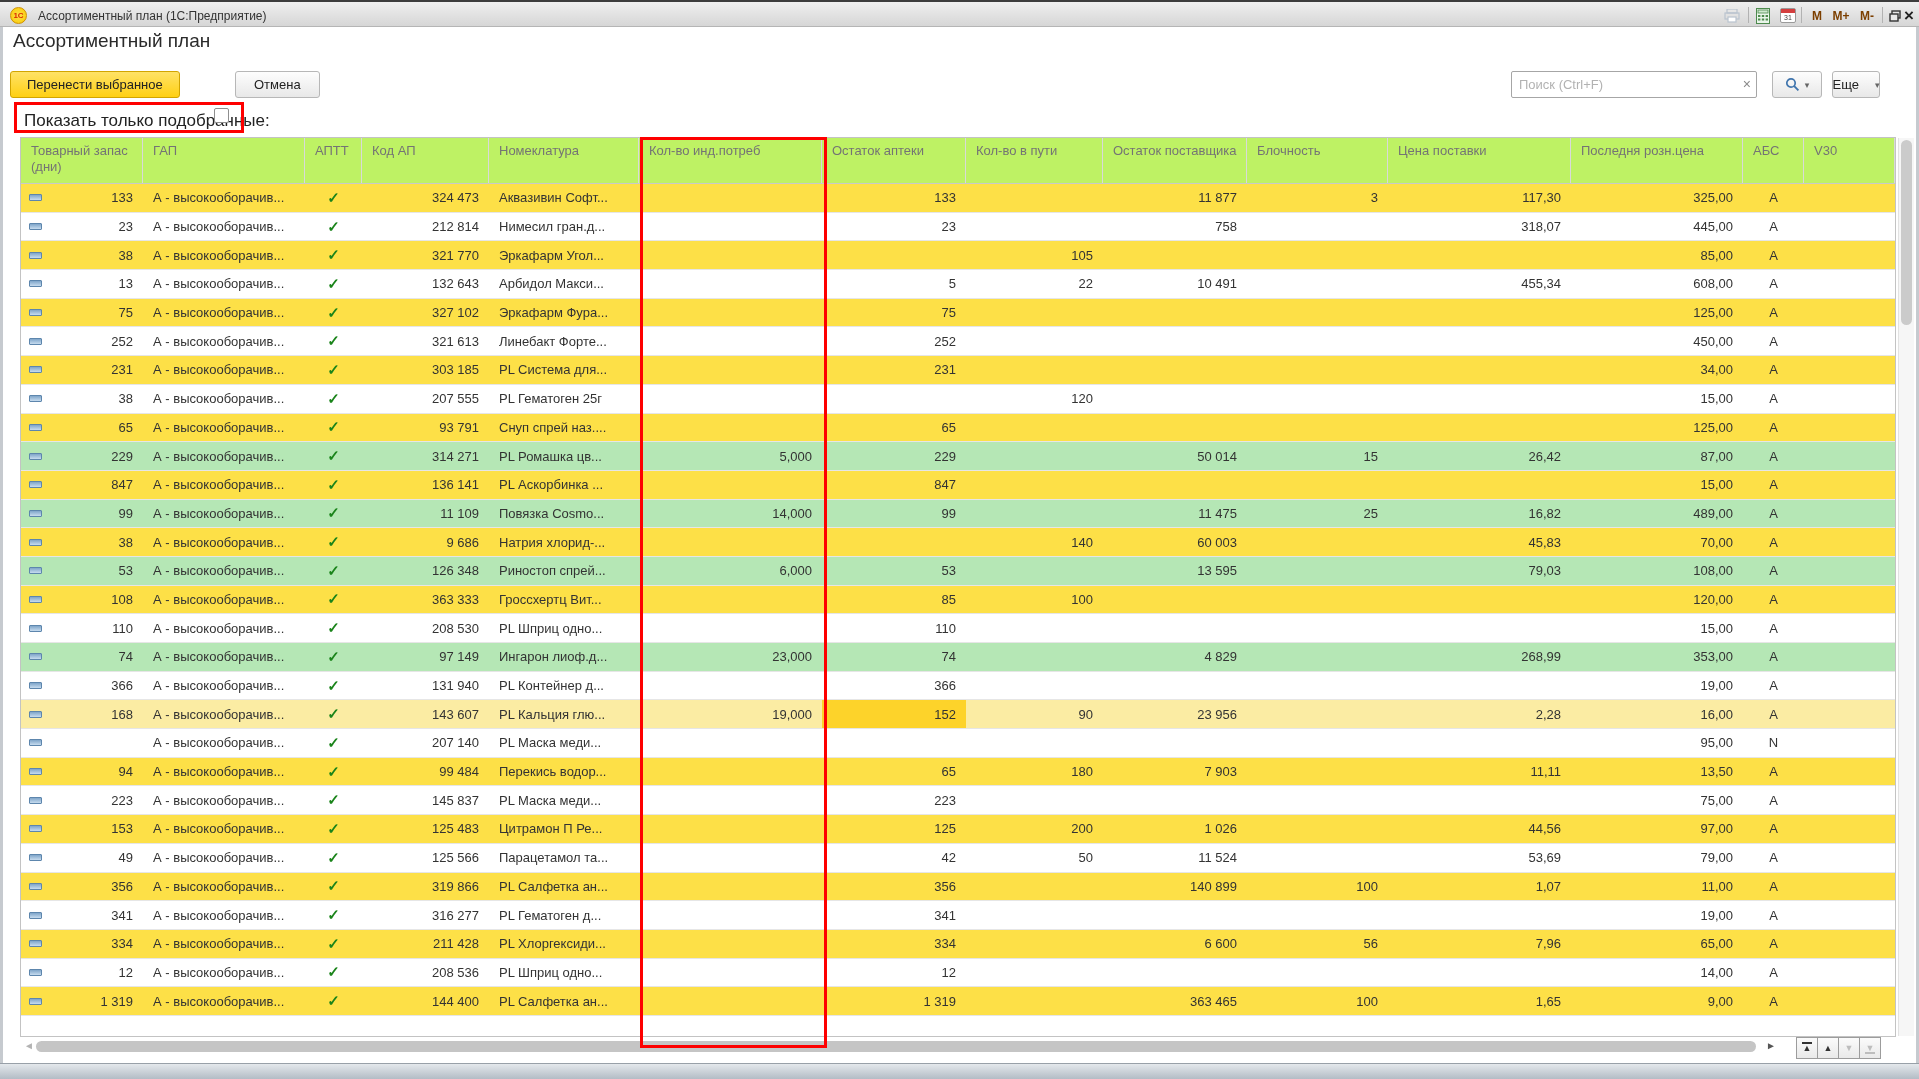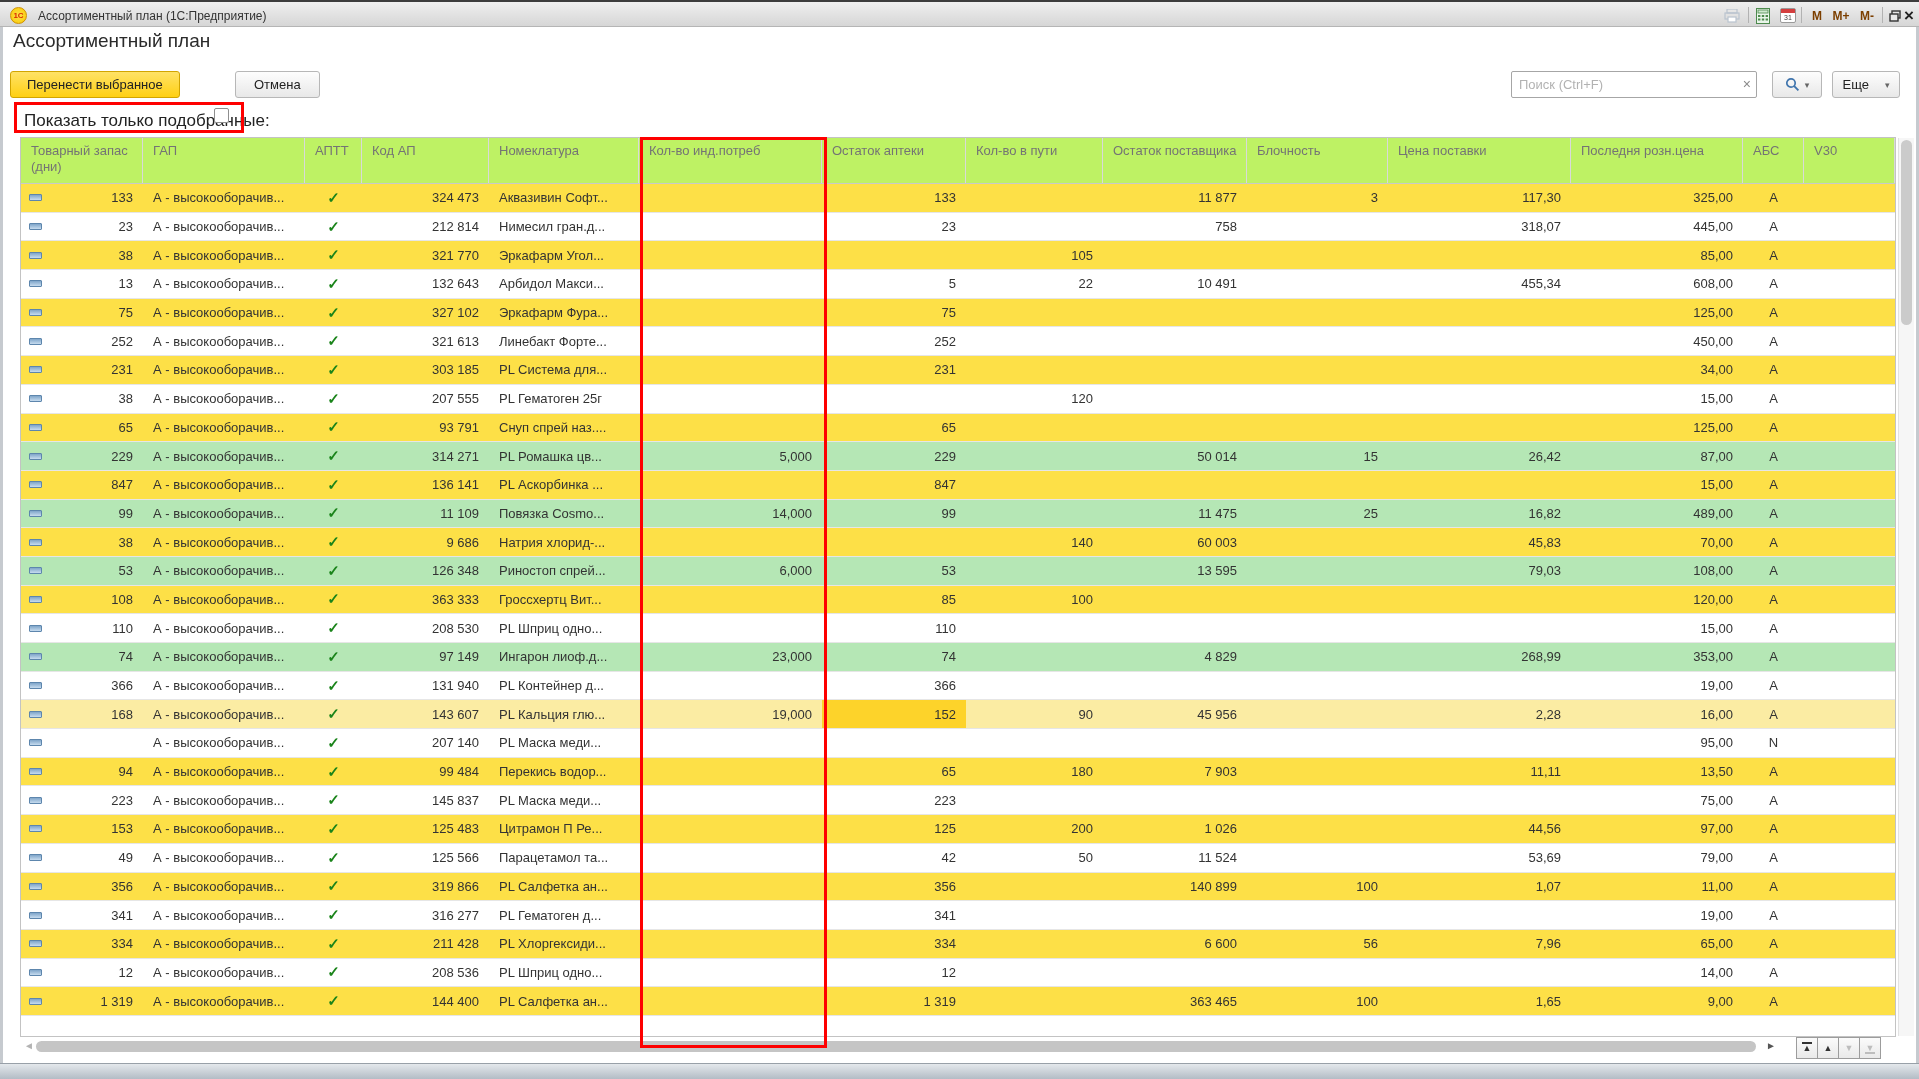--- a/index.html
+++ b/index.html
@@ -38,21 +38,21 @@
   .btn-cancel { left:207px; top:71px; padding:0 18px;
     background:linear-gradient(#fdfdfd,#e8e8e8); border:1px solid #b7b7b7;margin-left:28px; }
 
   .search-box { position:absolute; left:1511px; top:71px; width:246px; height:27px;
     background:#fff; border:1px solid #a6a6a6; border-radius:2px; }
   .search-box input { position:absolute; left:7px; top:1px; width:210px; height:23px; border:none;
     outline:none; font-size:13px; font-family:"Liberation Sans",sans-serif; color:#444; background:transparent; }
   .search-box input::placeholder { color:#b2b2b2; }
   .search-clear { position:absolute; right:5px; top:4px; color:#8a8a8a; font-size:14px; line-height:16px; }
   .btn-find { left:1772px; top:71px; width:50px; background:linear-gradient(#fdfdfd,#e8e8e8); border:1px solid #b7b7b7; gap:5px; }
-  .btn-more { left:1832px; top:71px; width:68px; background:linear-gradient(#fdfdfd,#e8e8e8); border:1px solid #b7b7b7; gap:16px; }
+  .btn-more { left:1832px; top:71px; width:48px; background:linear-gradient(#fdfdfd,#e8e8e8); border:1px solid #b7b7b7; gap:16px; }
   .caret { font-size:9px; color:#666; }
 
   .filter-label { position:absolute; left:24px; top:111px; font-size:17px; color:#222; }
   .filter-check { position:absolute; left:214px; top:108px; width:15px; height:15px;
     background:#fff; border:1px solid #8f8f8f; border-radius:2px; }
 
   
   .red-rect { position:absolute; border:3px solid #fe0000; pointer-events:none; z-index:50; }
   .rr-filter { left:14px; top:102px; width:230px; height:31px; }
   .rr-column { left:640px; top:137px; width:187px; height:911px; }
@@ -580,21 +580,21 @@
         </div>
         <div class="td c1">А - высокооборачив...</div>
         <div class="td c2 ctr">
           <span class="chk">✓</span>
         </div>
         <div class="td c3 num">143 607</div>
         <div class="td c4">PL Кальция глю...</div>
         <div class="td c5 num">19,000</div>
         <div class="td c6 num gold">152</div>
         <div class="td c7 num">90</div>
-        <div class="td c8 num">45 956</div>
+        <div class="td c8 num">23 956</div>
         <div class="td c9 num"></div>
         <div class="td c10 num">2,28</div>
         <div class="td c11 num">16,00</div>
         <div class="td c12 ctr">А</div>
         <div class="td c13"></div>
       </div>
       <div class="tr">
         <div class="td c0 num">
           <span class="dash-ic"></span>
           <span></span>

